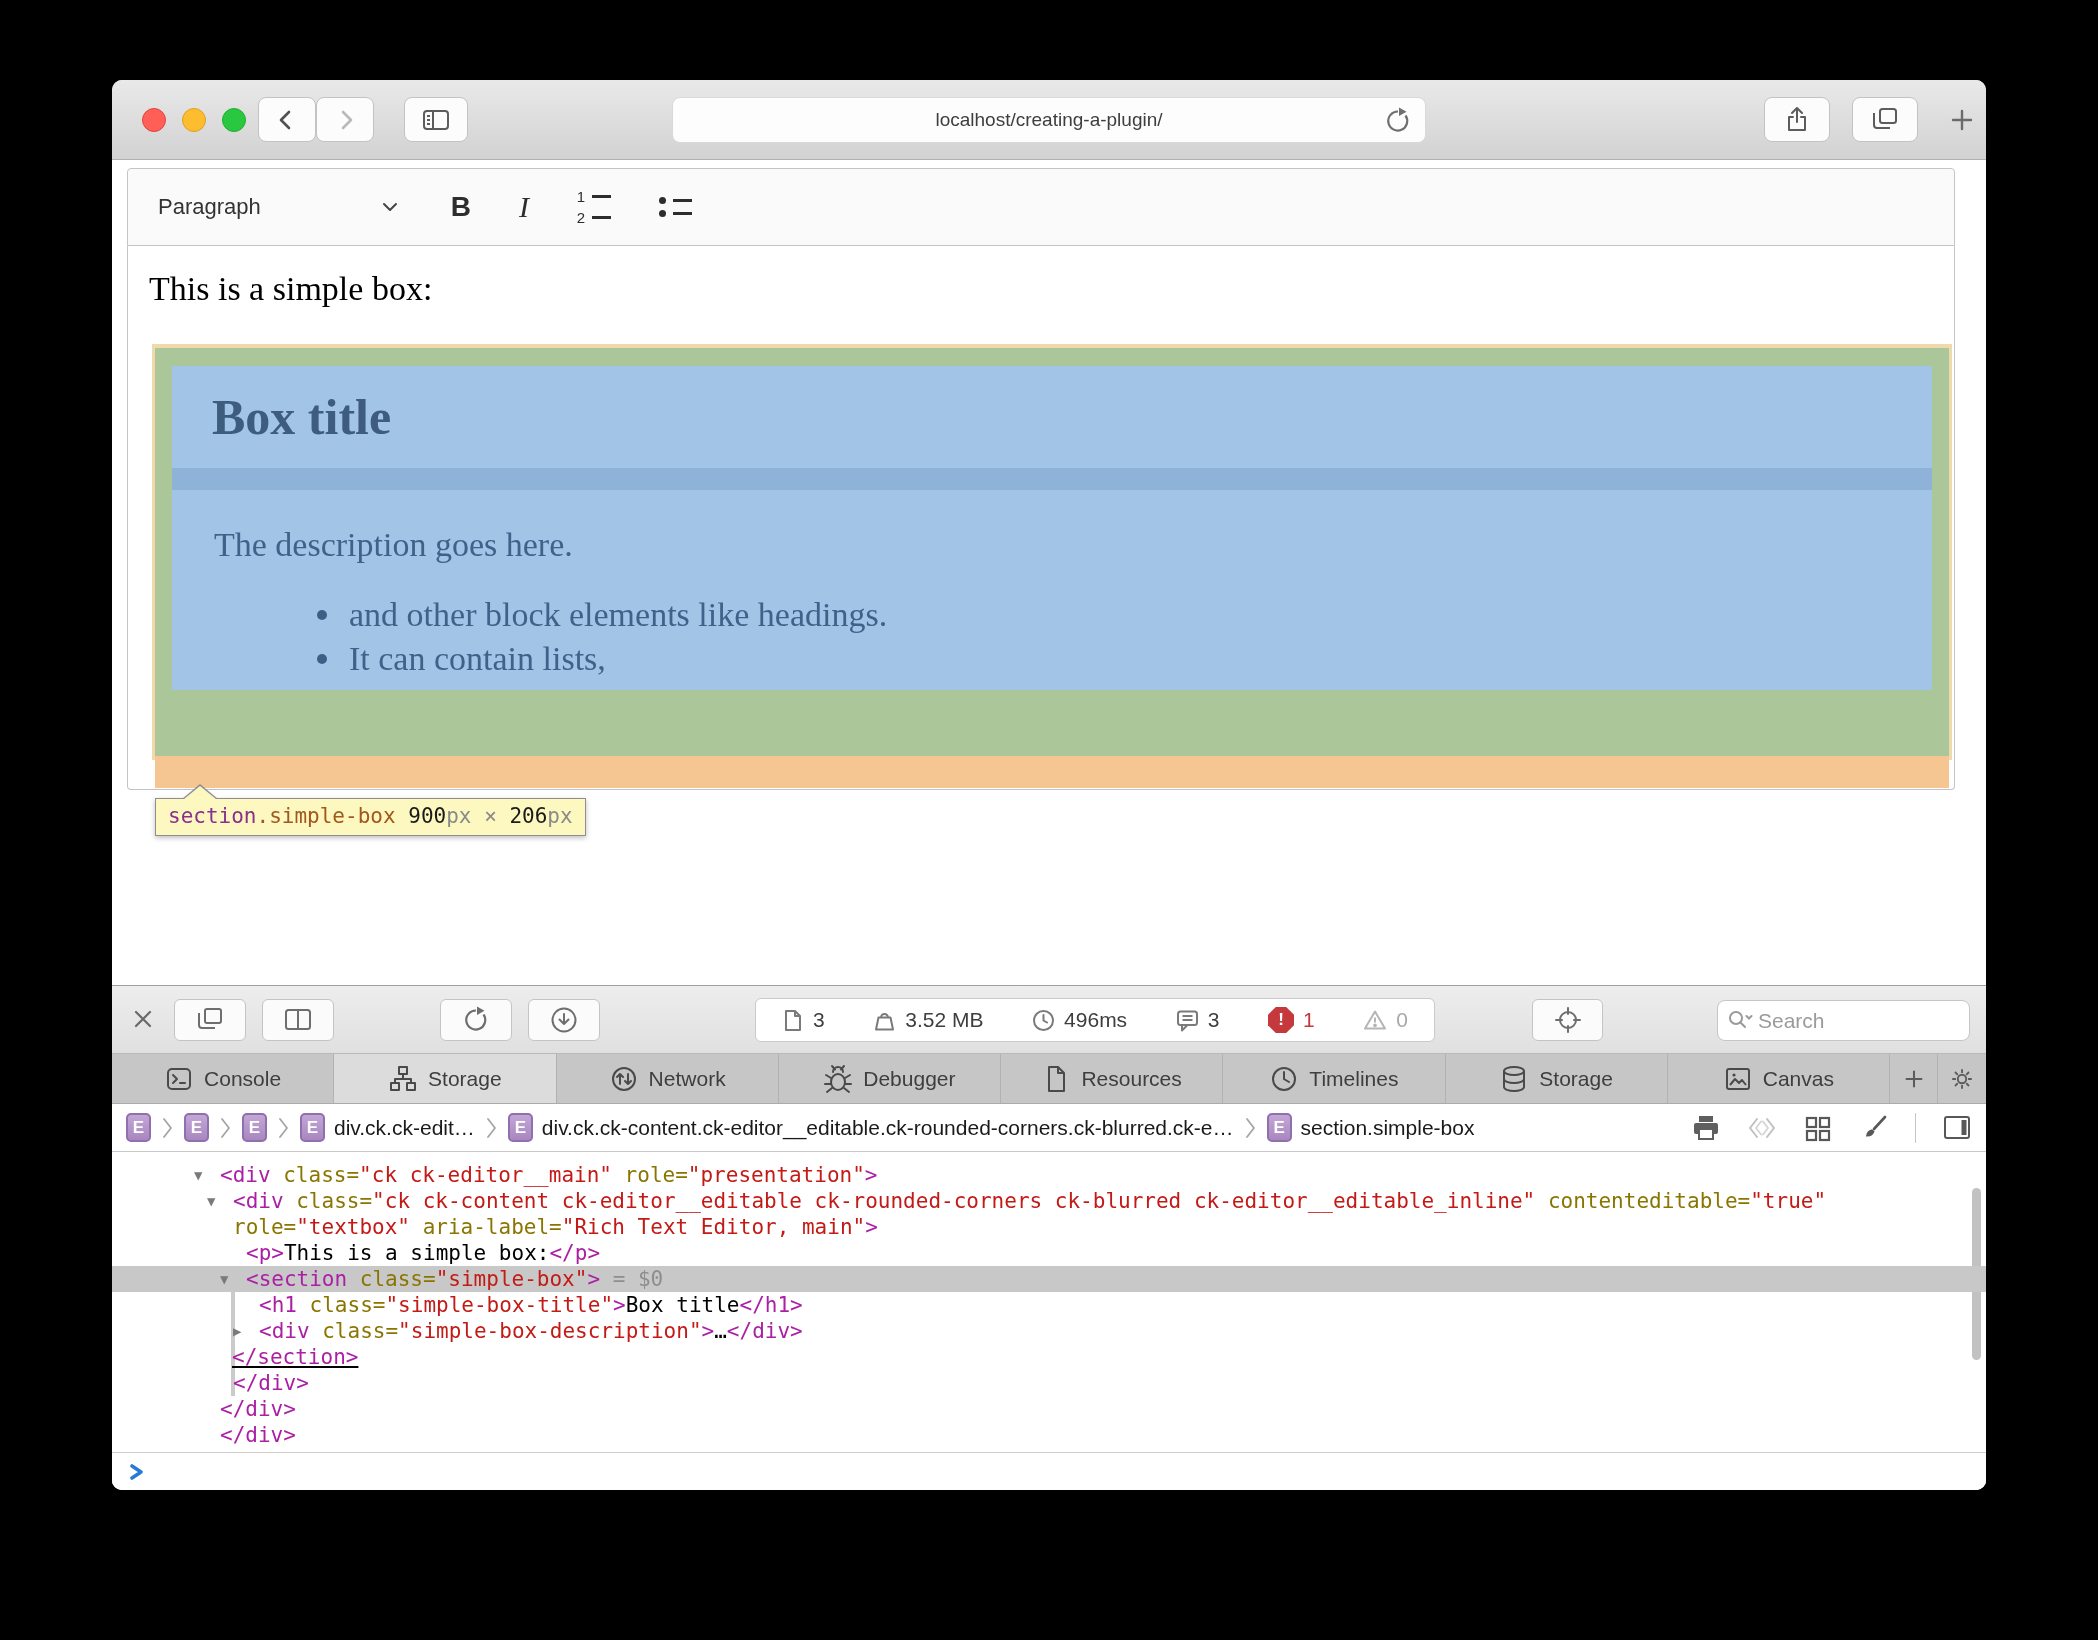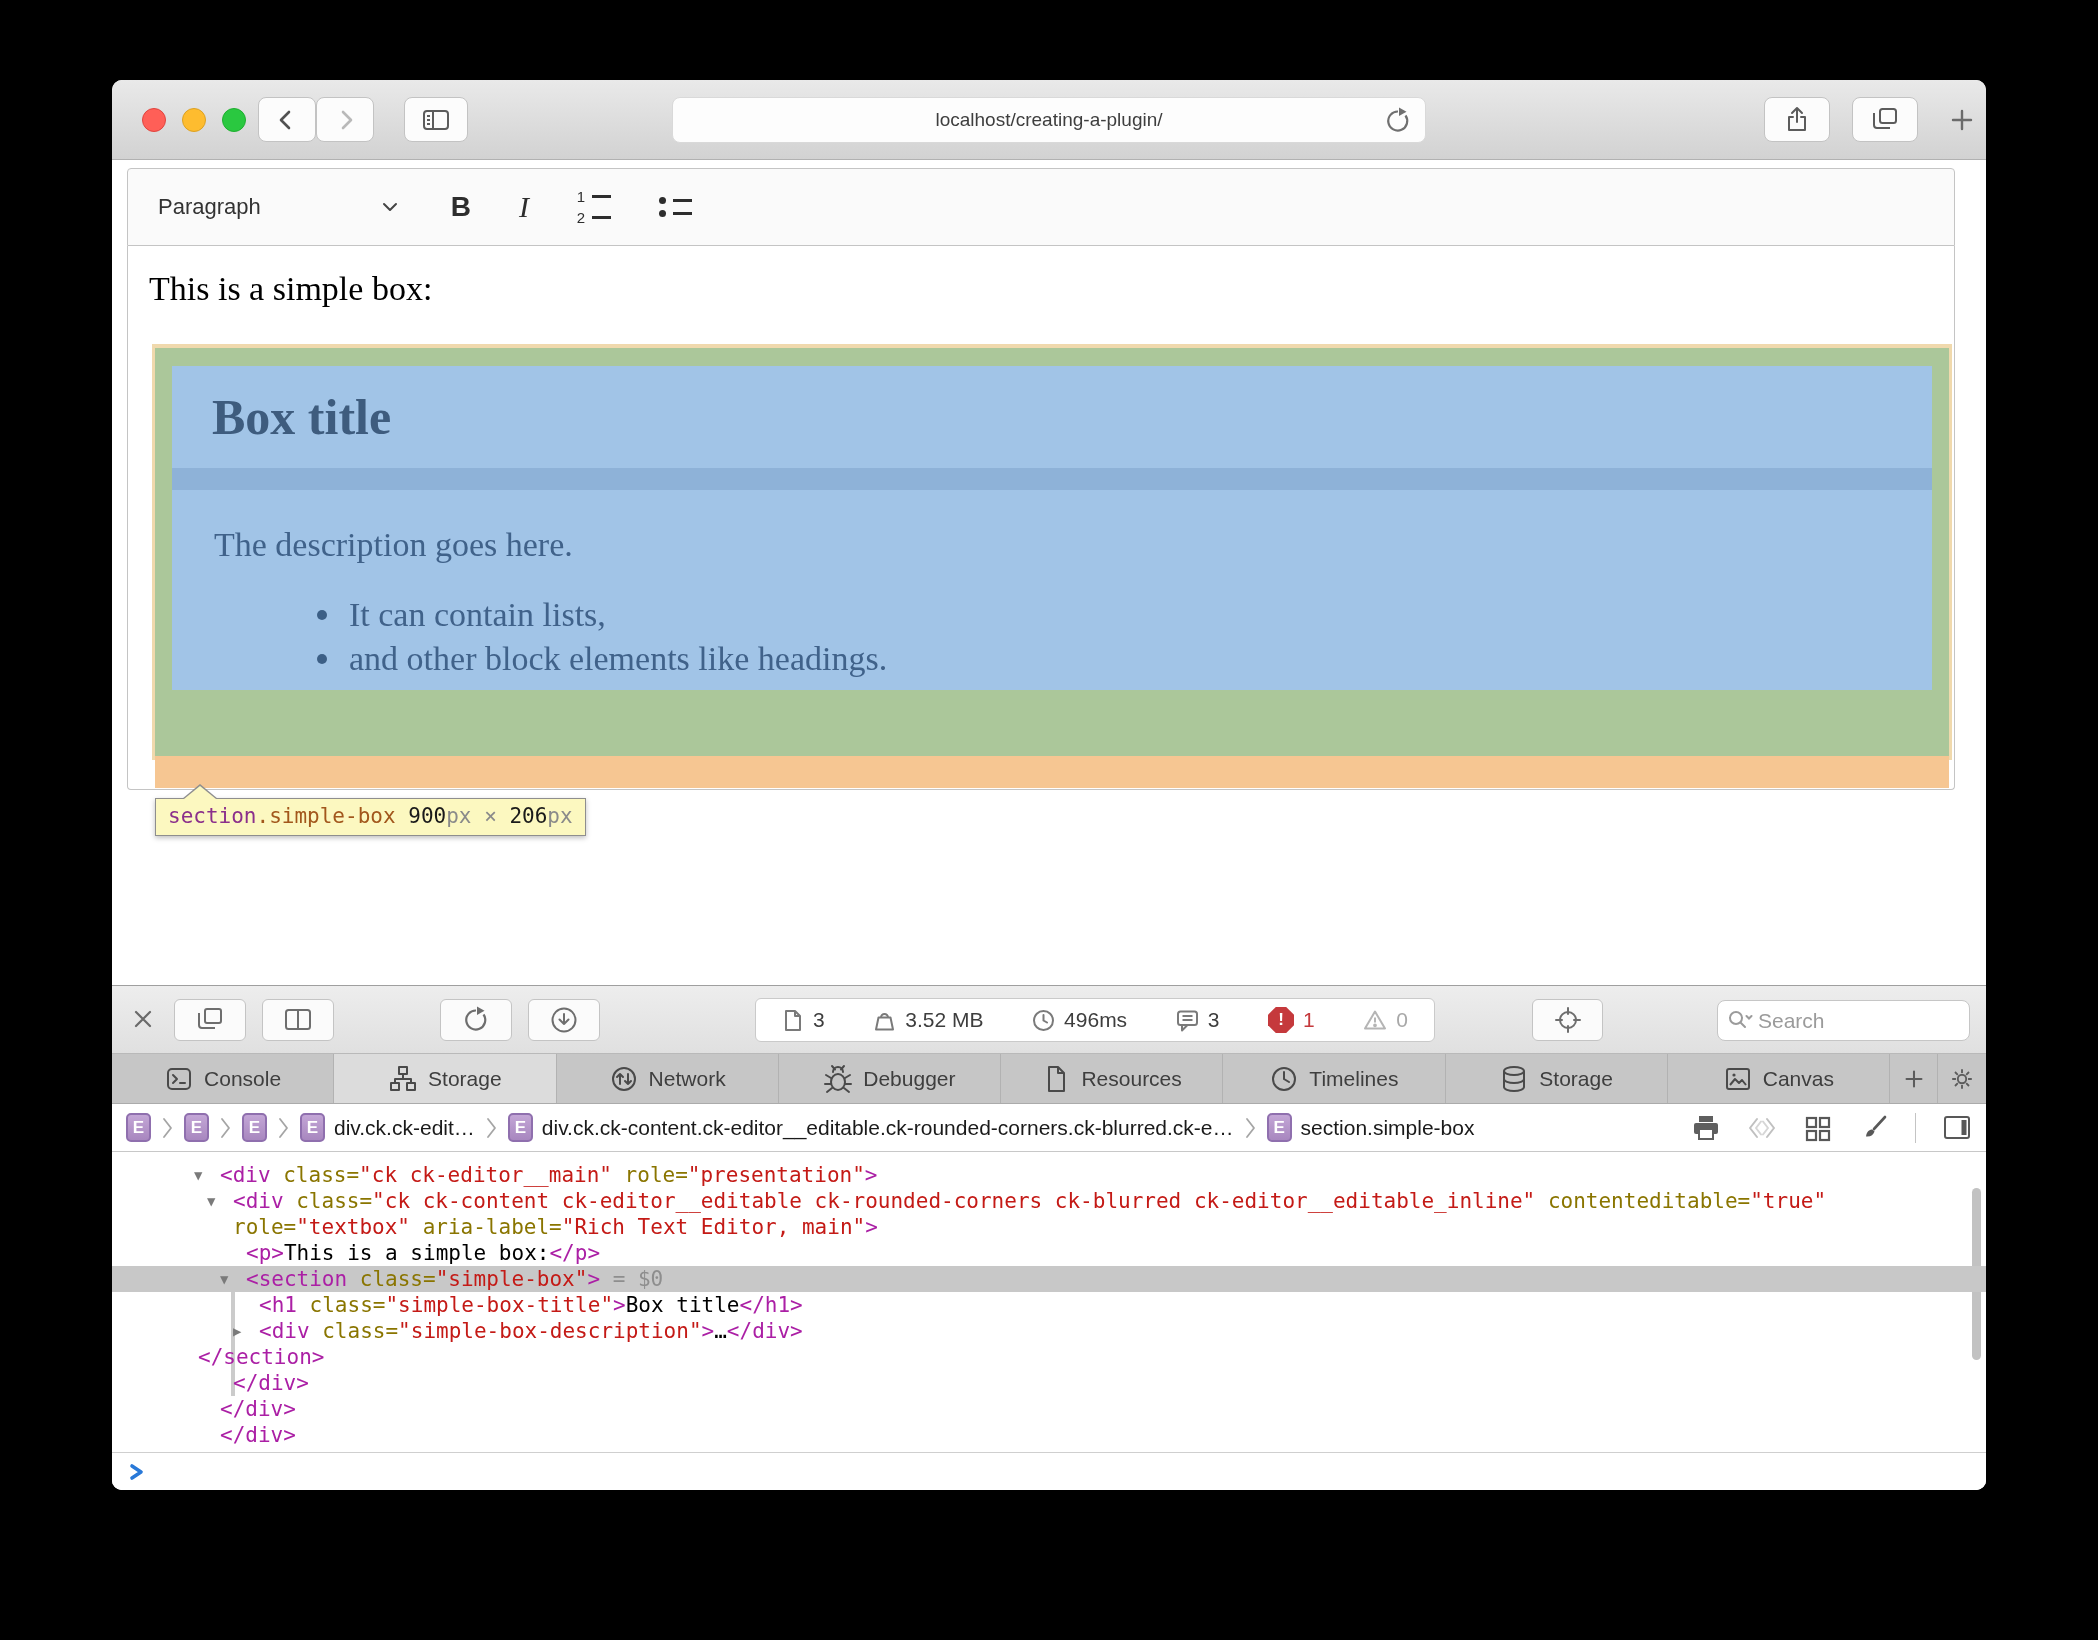--- a/index.html
+++ b/index.html
@@ -214,25 +214,25 @@
         <div class="ov-padding">
           <div class="ov-content ov-title-block">
             <h1 class="box-title">Box title</h1>
           </div>
           <div class="ov-gap"></div>
           <div class="ov-content ov-desc-block">
             <p class="box-desc">The description goes here.</p>
             <div class="box-list" id="box-list">
                 <div class="bl-item">
                   <span class="bl-bullet"></span>
-                  <span>It can contain lists,</span>
+                  <span>and other block elements like headings.</span>
                 </div>
                 <div class="bl-item">
                   <span class="bl-bullet"></span>
-                  <span>and other block elements like headings.</span>
+                  <span>It can contain lists,</span>
                 </div>
               </div>
           </div>
         </div>
         <div class="ov-margin-bottom"></div>
       </div>
     </div>
 
     <div class="inspect-tooltip">
       <span class="tt-arrow-b"></span>
@@ -544,21 +544,21 @@
     <div class="dt-dom" id="dt-dom">
       <div class="guide-bar"></div>
       <div class="dom-scrollbar"></div>
     <div class="dom-row" style="padding-left: 108px;"><span class="row-arrow" style="left: 82px;">▼</span><span class="row-code"><span class="tok-tag">&lt;div</span><span class="tok-attr"> class=</span><span class="tok-val">"ck ck-editor__main"</span><span class="tok-attr"> role=</span><span class="tok-val">"presentation"</span><span class="tok-tag">&gt;</span></span></div>
         <div class="dom-row" style="padding-left: 121px;"><span class="row-arrow" style="left: 95px;">▼</span><span class="row-code"><span class="tok-tag">&lt;div</span><span class="tok-attr"> class=</span><span class="tok-val">"ck ck-content ck-editor__editable ck-rounded-corners ck-blurred ck-editor__editable_inline"</span><span class="tok-attr"> contenteditable=</span><span class="tok-val">"true"</span></span></div>
         <div class="dom-row" style="padding-left: 121px;"><span class="row-code"><span class="tok-attr">role=</span><span class="tok-val">"textbox"</span><span class="tok-attr"> aria-label=</span><span class="tok-val">"Rich Text Editor, main"</span><span class="tok-tag">&gt;</span></span></div>
         <div class="dom-row" style="padding-left: 134px;"><span class="row-code"><span class="tok-tag">&lt;p&gt;</span><span class="tok-text">This is a simple box:</span><span class="tok-tag">&lt;/p&gt;</span></span></div>
         <div class="dom-row selected" style="padding-left: 134px;"><span class="row-arrow" style="left: 108px;">▼</span><span class="row-code"><span class="tok-tag">&lt;section</span><span class="tok-attr"> class=</span><span class="tok-val">"simple-box"</span><span class="tok-tag">&gt;</span><span class="tok-meta"> = $0</span></span></div>
         <div class="dom-row" style="padding-left: 147px;"><span class="row-code"><span class="tok-tag">&lt;h1</span><span class="tok-attr"> class=</span><span class="tok-val">"simple-box-title"</span><span class="tok-tag">&gt;</span><span class="tok-text">Box title</span><span class="tok-tag">&lt;/h1&gt;</span></span></div>
         <div class="dom-row" style="padding-left: 147px;"><span class="row-arrow" style="left: 121px;">▶</span><span class="row-code"><span class="tok-tag">&lt;div</span><span class="tok-attr"> class=</span><span class="tok-val">"simple-box-description"</span><span class="tok-tag">&gt;</span><span class="tok-text">…</span><span class="tok-tag">&lt;/div&gt;</span></span></div>
-        <div class="dom-row" style="padding-left: 86px;"><span class="row-code"><span class="tok-tag">&lt;/section&gt;</span></span></div>
+        <div class="dom-row" style="padding-left: 120px; text-decoration: underline;"><span class="row-code"><span class="tok-tag">&lt;/section&gt;</span></span></div>
         <div class="dom-row" style="padding-left: 121px;"><span class="row-code"><span class="tok-tag">&lt;/div&gt;</span></span></div>
         <div class="dom-row" style="padding-left: 108px;"><span class="row-code"><span class="tok-tag">&lt;/div&gt;</span></span></div>
         <div class="dom-row" style="padding-left: 108px;"><span class="row-code"><span class="tok-tag">&lt;/div&gt;</span></span></div>
       </div>
 
     <div class="dt-prompt">
       <span>
           <svg width="18" height="20" viewBox="0 0 18 20" fill="none" stroke="#2979d8" stroke-width="3.6" stroke-linecap="round" stroke-linejoin="round">
             <polyline points="4,4 13,10 4,16"></polyline>
           </svg>

